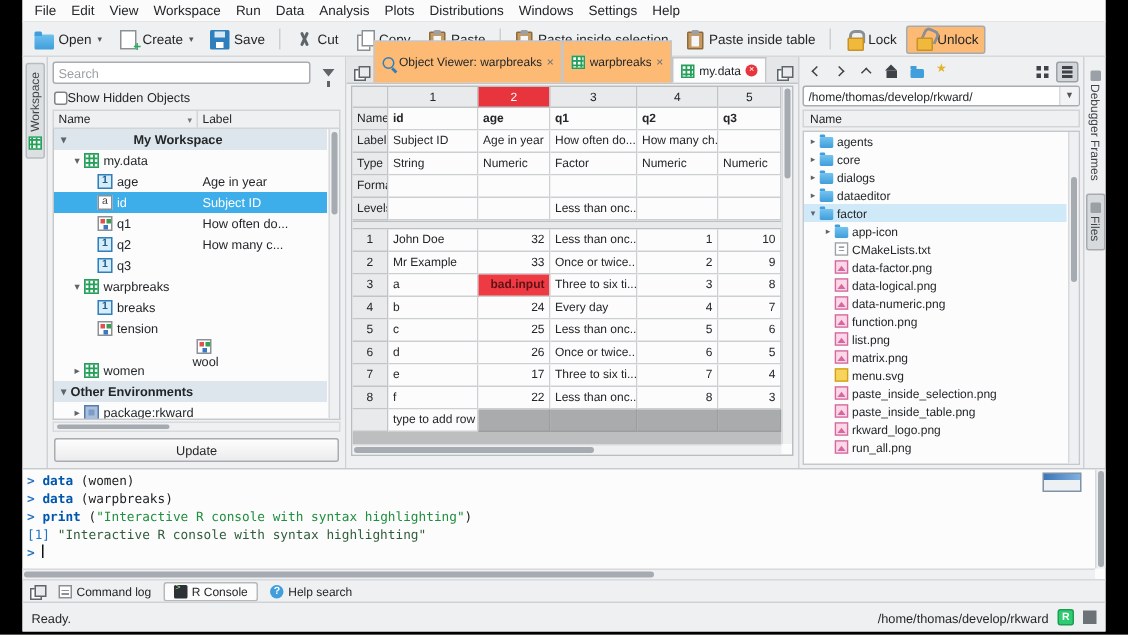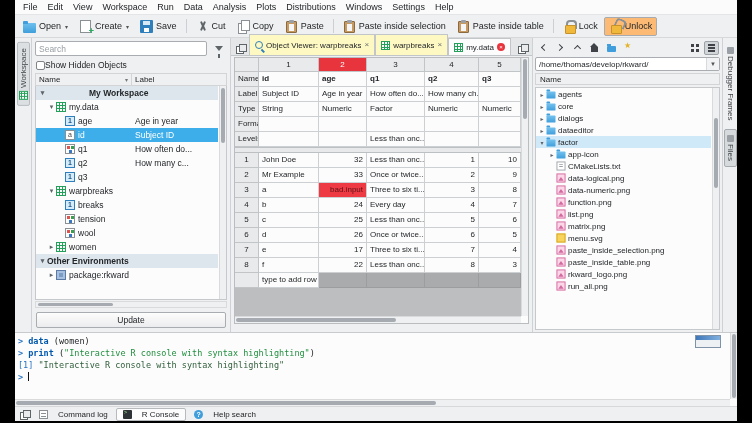--- a/index.html
+++ b/index.html
@@ -96,42 +96,42 @@
 .i-image{background:#fbd7e8;border:1px solid #d4699f;}
 .i-image::after{content:"";position:absolute;left:1px;bottom:1px;border-left:3px solid transparent;border-right:3px solid transparent;border-bottom:4px solid #d4699f;}
 .i-text{background:#fff;border:1px solid #9aa0a5;}
 .i-text::after{content:"";position:absolute;left:2px;right:2px;top:2px;height:5px;background:repeating-linear-gradient(#9aa0a5 0 1px,transparent 1px 2.5px);}
 .i-svg{background:#f9d45c;border:1px solid #cfa11c;}
 
 
 .ed-panel{flex:1;display:flex;flex-direction:column;min-width:0;background:#eff0f1;position:relative;border-right:1px solid #cfd2d4;}
 .tabbar{height:18px;flex:none;display:flex;align-items:flex-end;background:#e4e6e8;border-bottom:1px solid #c3c6c9;padding:0 1px;}
 .editor-tabs{display:flex;align-items:flex-end;flex:1;min-width:0;}
-.tab{display:inline-flex;align-items:center;gap:3px;height:21px;padding:0 5px;border:1px solid #c3c6c9;border-bottom:none;background:#fef9c3;font-size:8px;white-space:nowrap;max-width:130px;}
+.tab{display:inline-flex;align-items:center;gap:3px;height:28px;padding:0 5px;border:1px solid #c3c6c9;border-bottom:none;background:#fdba74;font-size:8px;white-space:nowrap;max-width:130px;}
 .tab.active{background:#fcfcfc;height:17px;}
 .tab-label{overflow:hidden;text-overflow:ellipsis;}
 .tab-x{color:#6a6e72;font-size:8px;line-height:8px;}
 .tab-x.mod{width:8px;height:8px;background:#e8343c;color:#fff;border-radius:50%;text-align:center;font-size:6px;line-height:8px;}
 .tab-ic-viewer{width:8px;height:8px;border:1.5px solid #2e7fbc;border-radius:50%;position:relative;flex:none;}
 .tab-ic-viewer::after{content:"";position:absolute;right:-3px;bottom:-3px;width:4px;height:1.5px;background:#2e7fbc;transform:rotate(45deg);}
 .pane-ic{width:9px;height:9px;position:relative;display:inline-block;}
 .pane-ic::before{content:"";position:absolute;left:0;top:2px;width:6px;height:6px;border:1px solid #5f6468;background:#fff;}
 .pane-ic::after{content:"";position:absolute;left:3px;top:0;width:6px;height:6px;border:1px solid #5f6468;background:#e8eaeb;}
 .grid-wrap{position:absolute;left:3px;top:19px;width:295px;bottom:8px;background:#fcfcfc;border:1px solid #babdc0;display:flex;flex-direction:column;overflow:hidden;}
 .grid-rows{flex:none;}
 .grid-row{display:grid;grid-template-columns:24px 60px 48px 58px 54px 42px;height:15px;}
 .grid-row.header-row{height:14px;}
 .cell{border-right:1px solid #cdd0d2;border-bottom:1px solid #cdd0d2;background:#fcfcfc;font-size:8px;line-height:13px;padding:0 3px;white-space:nowrap;overflow:hidden;color:#232629;}
 .hc{background:#e9eaeb;border-color:#c2c5c7;}
 .colnum{text-align:center;}
 .alerthead{background:#e8343c;color:#fff;}
 .rowhead.ctr{text-align:center;}
 .bold{font-weight:bold;}
 .num{text-align:right;}
-.badcell{background:#ee3a43;color:#5f1115;text-align:right;}
+.badcell{background:#ee3a43;color:#5f1115;text-align:right;font-weight:bold;}
 .graycell{background:#a9abac;border-color:#9b9d9e;}
 .addcell{background:#fcfcfc;}
 .grid-splitter{height:6px;background:#e7e9ea;border-top:1px solid #bcc0c3;border-bottom:1px solid #bcc0c3;width:286px;}
 .grid-filler{flex:1;background:#bcbebf;margin:0 7px 7px 0;}
 .grid-vsb{position:absolute;top:0;right:0;bottom:7px;width:7px;background:#eff0f1;border-left:1px solid #d8dadc;}
 .grid-hsb{position:absolute;left:0;right:7px;bottom:0;height:7px;background:#eff0f1;border-top:1px solid #d8dadc;}
 
 
 .fs-panel{width:189px;flex:none;display:flex;flex-direction:column;background:#eff0f1;padding:2px;gap:2px;}
 .fs-toolbar{height:15px;display:flex;align-items:center;gap:2px;flex:none;padding:0 1px;}
@@ -171,21 +171,21 @@
 .c-idx{color:#2574c4;}
 .c-out{color:#2f5d3a;}
 .caret{display:inline-block;width:1px;height:9px;background:#111;vertical-align:-1px;}
 .console .sb-v{bottom:7px;}
 .console-hsb{position:absolute;left:0;right:7px;bottom:0;height:7px;background:#eff0f1;border-top:1px solid #d8dadc;}
 .mini-pop{position:absolute;right:16px;top:2px;width:26px;height:13px;background:#eef1f3;border:1px solid #7e93a8;}
 .mini-pop::before{content:"";position:absolute;left:0;right:0;top:0;height:4px;background:linear-gradient(90deg,#3e76b8,#7fb0e0);}
 
 
 .btabs{height:15px;flex:none;background:#eff0f1;border-top:1px solid #d6d8da;display:flex;align-items:center;padding-left:2px;gap:1px;}
-.btab{display:inline-flex;align-items:center;gap:10px;height:13px;padding:0 6px;font-size:8px;border:1px solid transparent;border-radius:2px;color:#232629;background:transparent;font-family:inherit;}
+.btab{display:inline-flex;align-items:center;gap:3px;height:13px;padding:0 6px;font-size:8px;border:1px solid transparent;border-radius:2px;color:#232629;background:transparent;font-family:inherit;}
 .btab.active{background:#fcfcfc;border-color:#b6babd;}
 .bt-ic{width:9px;height:9px;position:relative;flex:none;}
 .bt-log{background:#fff;border:1px solid #8b9094;}
 .bt-log::after{content:"";position:absolute;left:1px;right:1px;top:2px;height:4px;background:repeating-linear-gradient(#8b9094 0 1px,transparent 1px 2.5px);}
 .bt-console{background:#2d3237;border-radius:1px;}
 .bt-console::after{content:">";position:absolute;left:1px;top:-1px;color:#9fe08f;font-size:6px;}
 .bt-help{border-radius:50%;background:#3f9edb;}
 .bt-help::after{content:"?";position:absolute;left:0;right:0;top:0;text-align:center;color:#fff;font-size:7px;line-height:9px;font-weight:bold;}
 .statusbar{height:20px;flex:none;display:flex;align-items:center;padding:0 6px;border-top:1px solid #cfd2d4;background:#eff0f1;font-size:8.5px;}
 .sb-right{margin-left:auto;display:flex;align-items:center;gap:6px;}
@@ -336,21 +336,21 @@
               <div class="ws-row" style="padding-left: 20px;">
                 <span class="tri"></span>
                 <span class="i wi i-numeric"></span>
                 <span>breaks</span>
               </div>
               <div class="ws-row" style="padding-left: 20px;">
                 <span class="tri"></span>
                 <span class="i wi i-factor"></span>
                 <span>tension</span>
               </div>
-              <div class="ws-row" style="padding-left: 20px;">
+              <div class="ws-row" style="padding-left: 20px; flex-direction: column;">
                 <span class="tri"></span>
                 <span class="i wi i-factor"></span>
                 <span>wool</span>
               </div>
               <div class="ws-row" style="padding-left: 11px;">
                 <span class="tri">▸</span>
                 <span class="i wi i-table"></span>
                 <span>women</span>
               </div>
               <div class="ws-row section" style="padding-left: 2px;">
@@ -601,20 +601,25 @@
                 <span>app-icon</span>
               </div>
               <div class="fs-row" style="padding-left: 12px;">
                 <span class="tri"></span>
                 <span class="i i-text"></span>
                 <span>CMakeLists.txt</span>
               </div>
               <div class="fs-row" style="padding-left: 12px;">
                 <span class="tri"></span>
                 <span class="i i-image"></span>
+                <span>data-factor.png</span>
+              </div>
+              <div class="fs-row" style="padding-left: 12px;">
+                <span class="tri"></span>
+                <span class="i i-image"></span>
                 <span>data-logical.png</span>
               </div>
               <div class="fs-row" style="padding-left: 12px;">
                 <span class="tri"></span>
                 <span class="i i-image"></span>
                 <span>data-numeric.png</span>
               </div>
               <div class="fs-row" style="padding-left: 12px;">
                 <span class="tri"></span>
                 <span class="i i-image"></span>
@@ -670,20 +675,21 @@
           <div class="vtab-r active">
             <span class="dock-ic"></span>
             <span>Files</span>
           </div>
         </div>
     </div>
 
     <div class="console">
       <div class="console-lines">
           <div class="cline"><span class="c-prompt">&gt; </span><span class="c-kw">data</span><span class="c-plain"> (women)</span></div>
+          <div class="cline"><span class="c-prompt">&gt; </span><span class="c-kw">data</span><span class="c-plain"> (warpbreaks)</span></div>
           <div class="cline"><span class="c-prompt">&gt; </span><span class="c-kw">print</span><span class="c-plain"> (</span><span class="c-str">"Interactive R console with syntax highlighting"</span><span class="c-plain">)</span></div>
           <div class="cline"><span class="c-idx">[1]</span><span class="c-out"> "Interactive R console with syntax highlighting"</span></div>
           <div class="cline"><span class="c-prompt">&gt; </span><span class="caret"></span></div>
         </div>
       <div class="mini-pop"></div>
       <div class="sb-v">
           <div class="sb-h" style="top:1px;bottom:1px"></div>
         </div>
       <div class="console-hsb">
           <div class="sb-hh" style="left:1px;width:420px"></div>
@@ -703,15 +709,23 @@
             <span class="bt-ic bt-console"></span>
             <span>R Console</span>
           </button>
           <button class="btab">
             <span class="bt-ic bt-help"></span>
             <span>Help search</span>
           </button>
         </span>
     </div>
 
+    <div class="statusbar">
+      <span>Ready.</span>
+      <span class="sb-right">
+        <span>/home/thomas/develop/rkward</span>
+        <span class="r-badge">R</span>
+        <span class="grip"></span>
+      </span>
+    </div>
 
   </div>
 </div>
 
 </body></html>

